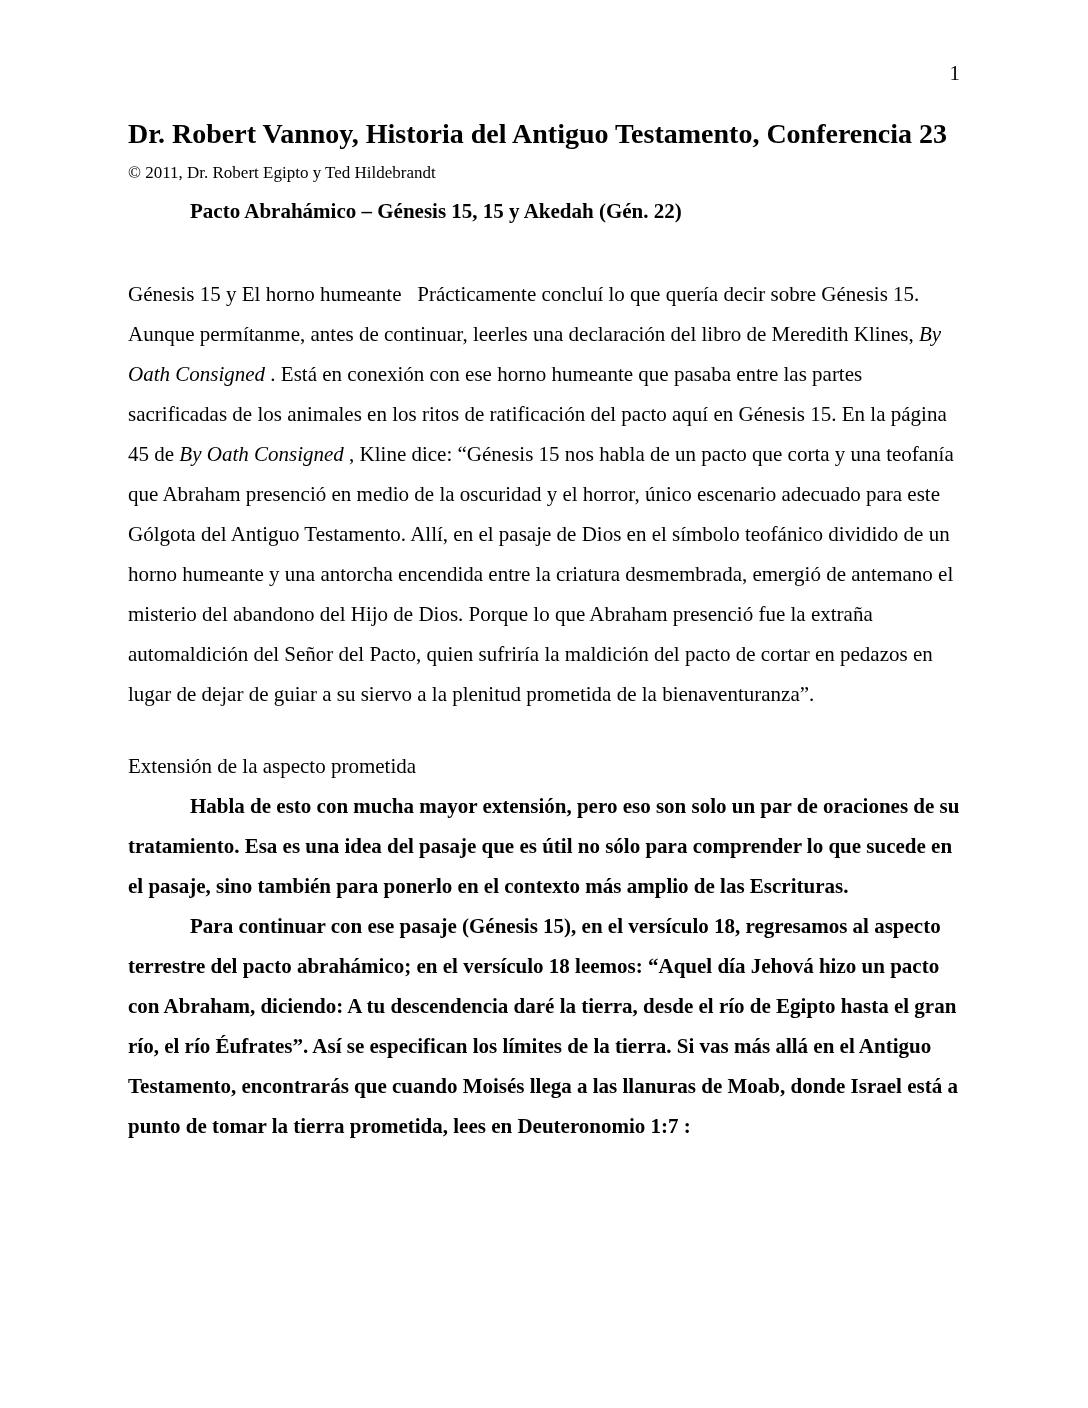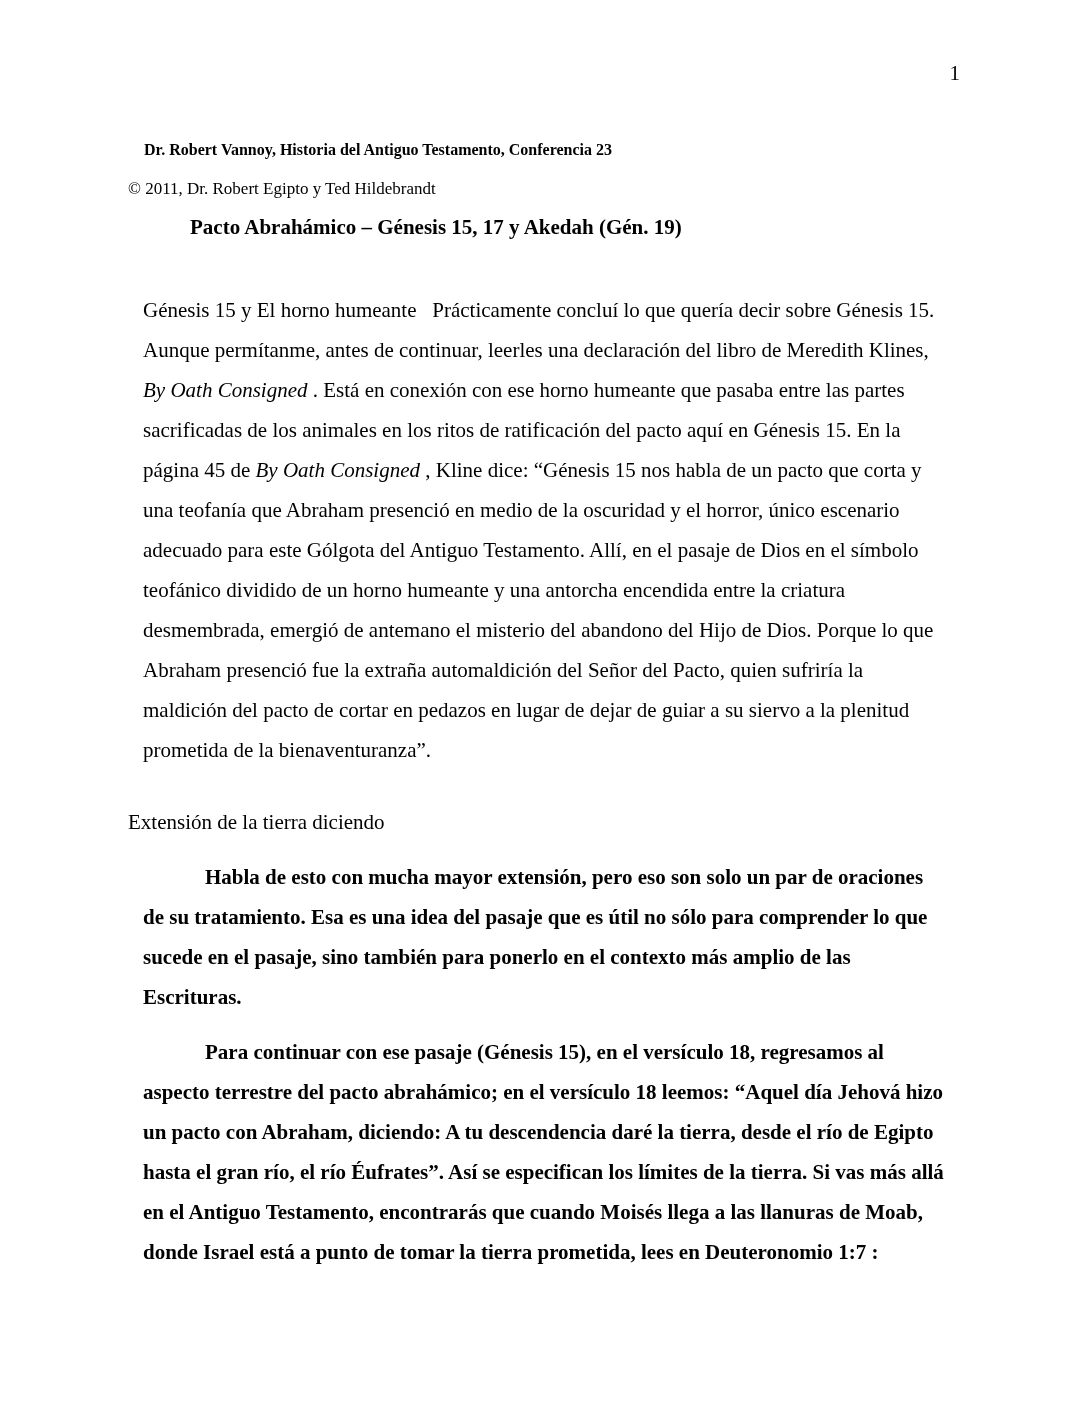--- a/index.html
+++ b/index.html
@@ -21,43 +21,43 @@
     position: absolute;
     top: 60px;
     right: 128px;
     font-size: 21px;
     line-height: 26px;
   }
   .content {
     padding: 121px 124px 0 128px;
   }
   .doc-title {
-    font-size: 16px;
+    font-size: 28px;
     font-weight: bold;
     line-height: 26px;
-    margin: 16px;
+    margin: 0;
     white-space: pre-wrap;
   }
   .copyright {
     font-size: 17px;
     line-height: 20px;
     margin-top: 16px;
     white-space: pre-wrap;
   }
   .doc-subtitle {
     font-size: 21px;
     font-weight: bold;
     line-height: 26px;
     margin: 15px 0 0 62px;
     white-space: pre-wrap;
   }
   .para {
     font-size: 21px;
     line-height: 40px;
-    margin: 15px;
+    margin: 0;
     white-space: pre-wrap;
     text-align: left;
   }
   .para.first {
     margin-top: 50px;
   }
   .para em {
     font-style: italic;
     font-family: "Liberation Serif", "DejaVu Serif", serif;
   }
@@ -79,24 +79,24 @@
 <div class="page">
 
   <div class="page-number">1</div>
 
   <div class="content">
 
     <h1 class="doc-title">Dr. Robert Vannoy, Historia del Antiguo Testamento, Conferencia 23</h1>
 
     <div class="copyright">© 2011, Dr. Robert Egipto y Ted Hildebrandt</div>
 
-    <h2 class="doc-subtitle">Pacto Abrahámico – Génesis 15, 17 y Akedah (Gén. 19)</h2>
+    <h2 class="doc-subtitle">Pacto Abrahámico – Génesis 15, 15 y Akedah (Gén. 22)</h2>
 
     <p class="para first"><span>Génesis 15 y El horno humeante &nbsp; Prácticamente concluí lo que quería decir sobre Génesis 15. Aunque permítanme, antes de continuar, leerles una declaración del libro de Meredith Klines, </span><em>By Oath Consigned</em><span> . Está en conexión con ese horno humeante que pasaba entre las partes sacrificadas de los animales en los ritos de ratificación del pacto aquí en Génesis 15. En la página 45 de </span><em>By Oath Consigned</em><span> , Kline dice: “Génesis 15 nos habla de un pacto que corta y una teofanía que Abraham presenció en medio de la oscuridad y el horror, único escenario adecuado para este Gólgota del Antiguo Testamento. Allí, en el pasaje de Dios en el símbolo teofánico dividido de un horno humeante y una antorcha encendida entre la criatura desmembrada, emergió de antemano el misterio del abandono del Hijo de Dios. Porque lo que Abraham presenció fue la extraña automaldición del Señor del Pacto, quien sufriría la maldición del pacto de cortar en pedazos en lugar de dejar de guiar a su siervo a la plenitud prometida de la bienaventuranza”.</span></p>
 
-    <h3 class="section-heading">Extensión de la tierra diciendo</h3>
+    <h3 class="section-heading">Extensión de la aspecto prometida</h3>
 
     <p class="para indent">Habla de esto con mucha mayor extensión, pero eso son solo un par de oraciones de su tratamiento. Esa es una idea del pasaje que es útil no sólo para comprender lo que sucede en el pasaje, sino también para ponerlo en el contexto más amplio de las Escrituras.</p>
 
     <p class="para indent">Para continuar con ese pasaje (Génesis 15), en el versículo 18, regresamos al aspecto terrestre del pacto abrahámico; en el versículo 18 leemos: “Aquel día Jehová hizo un pacto con Abraham, diciendo: A tu descendencia daré la tierra, desde el río de Egipto hasta el gran río, el río Éufrates”. Así se especifican los límites de la tierra. Si vas más allá en el Antiguo Testamento, encontrarás que cuando Moisés llega a las llanuras de Moab, donde Israel está a punto de tomar la tierra prometida, lees en Deuteronomio 1:7 :</p>
 
   </div>
 </div>
 
 </body></html>

